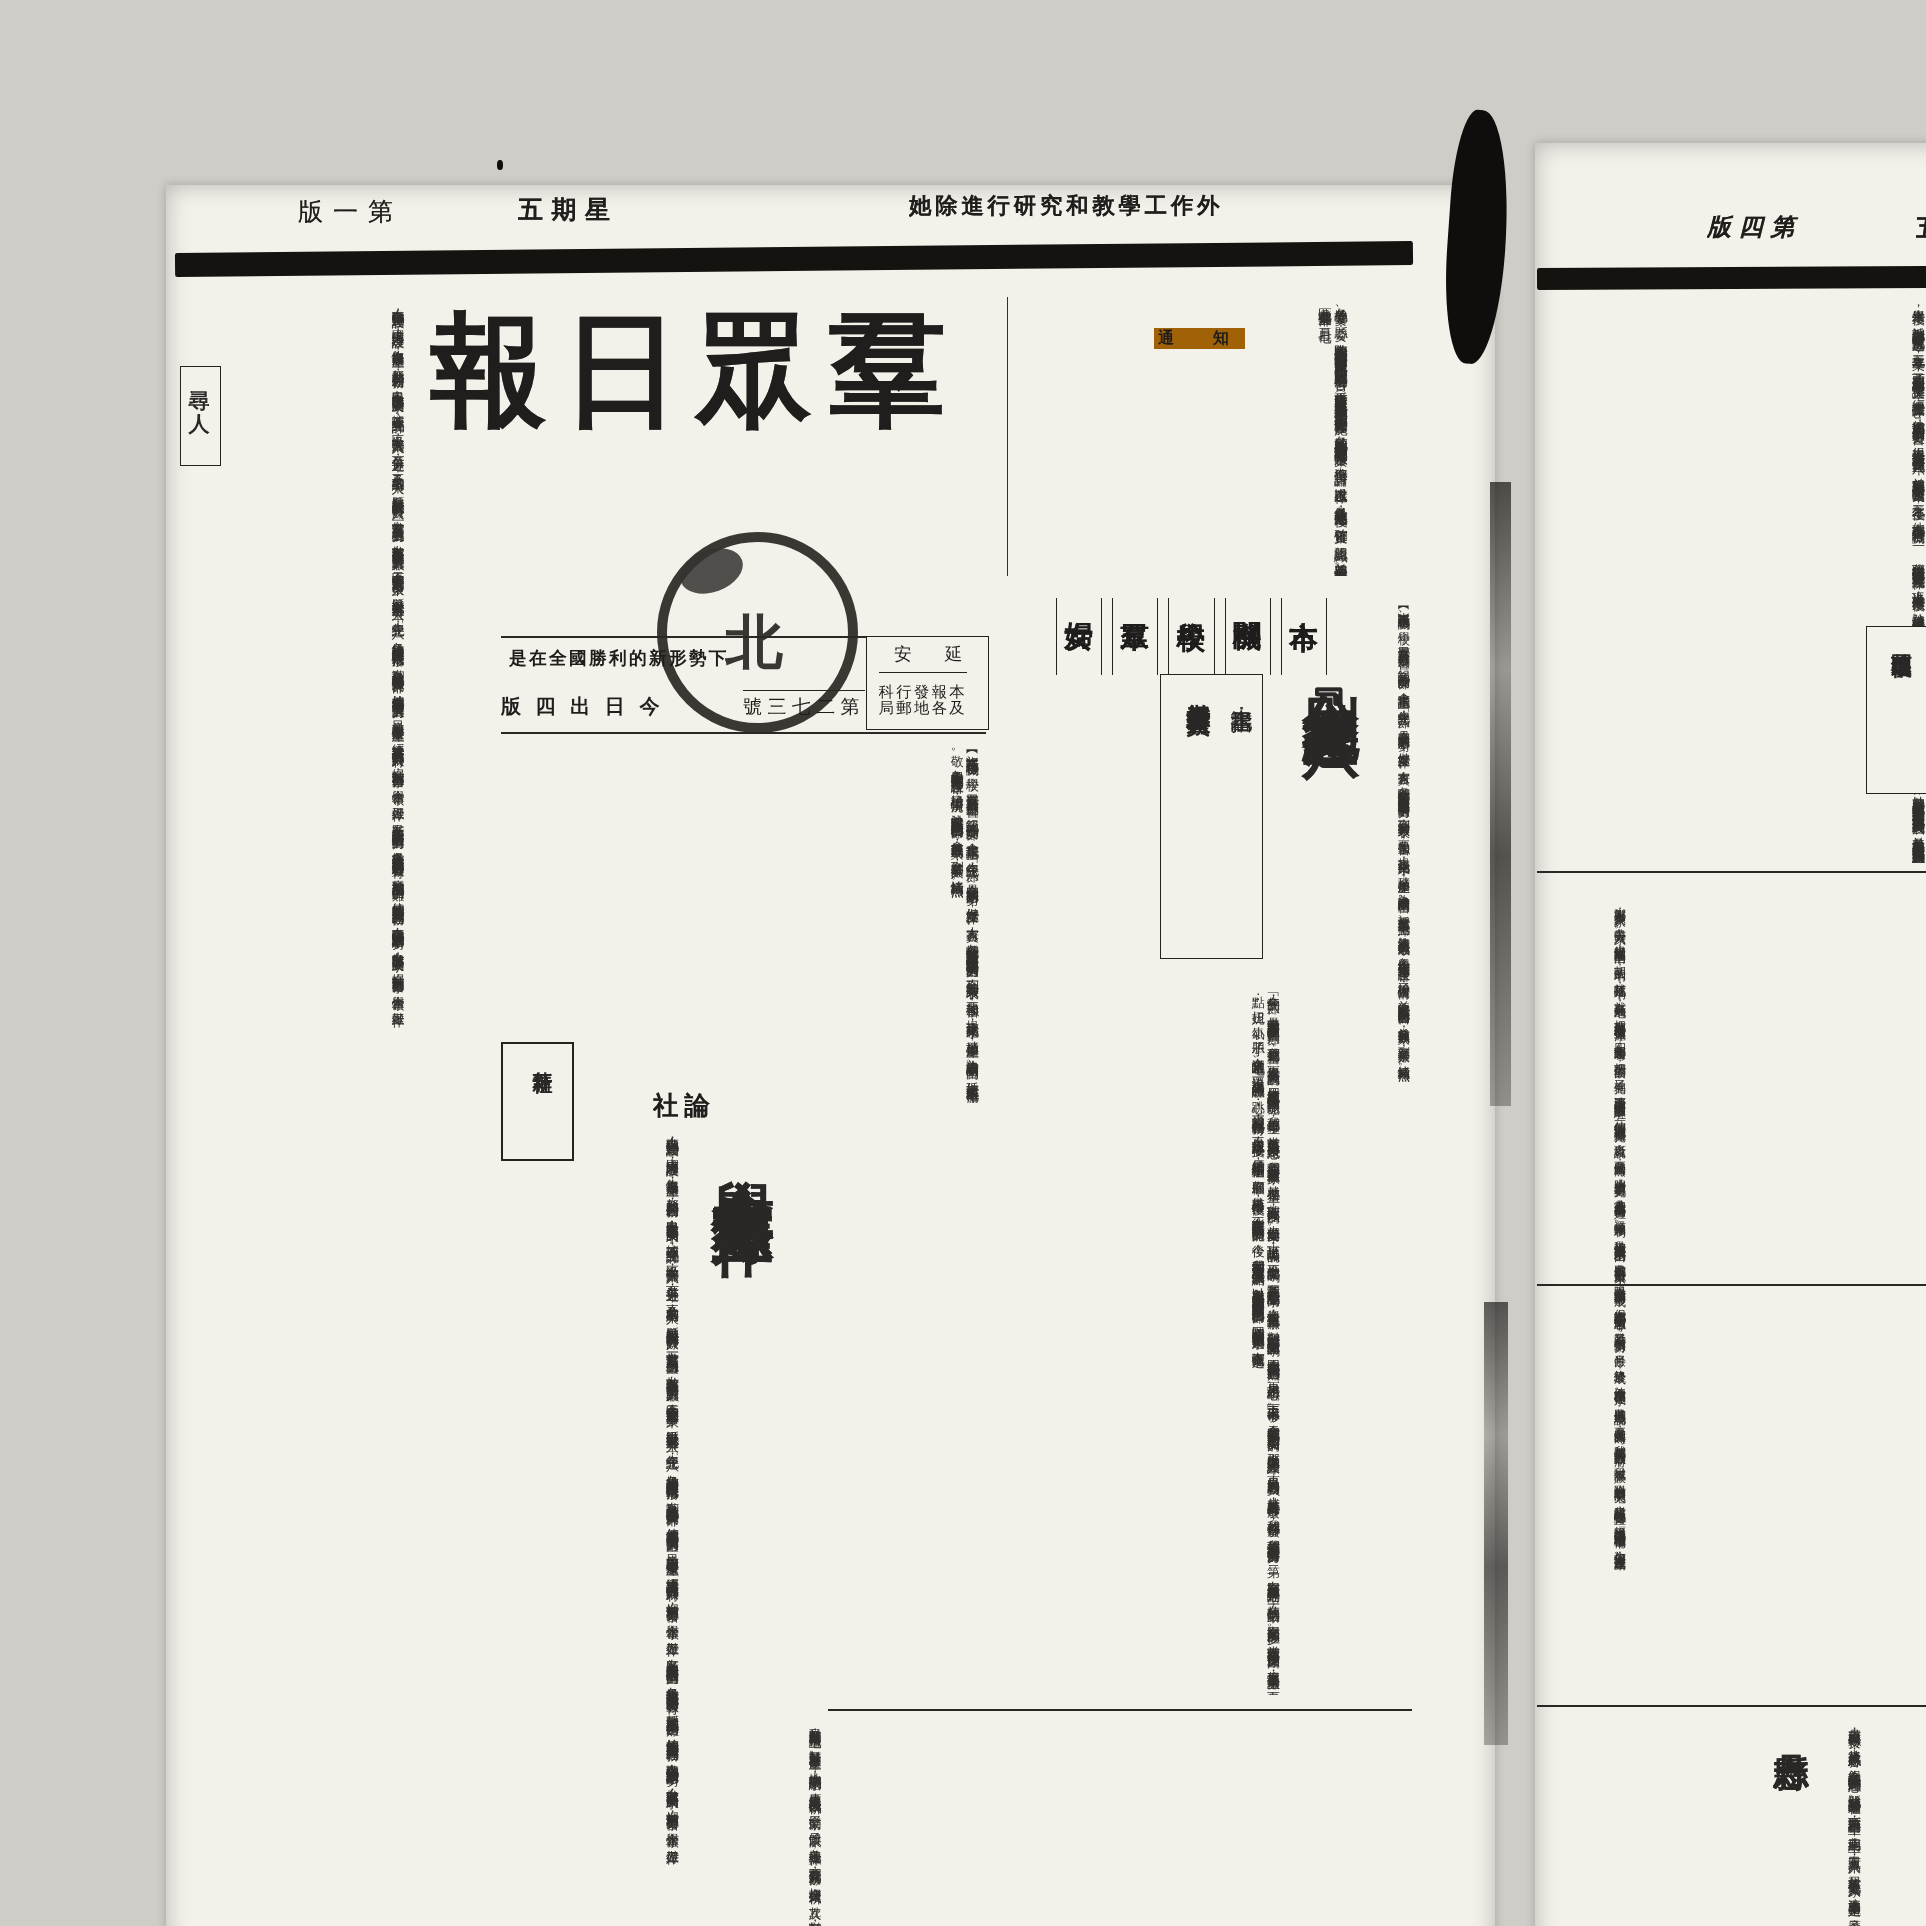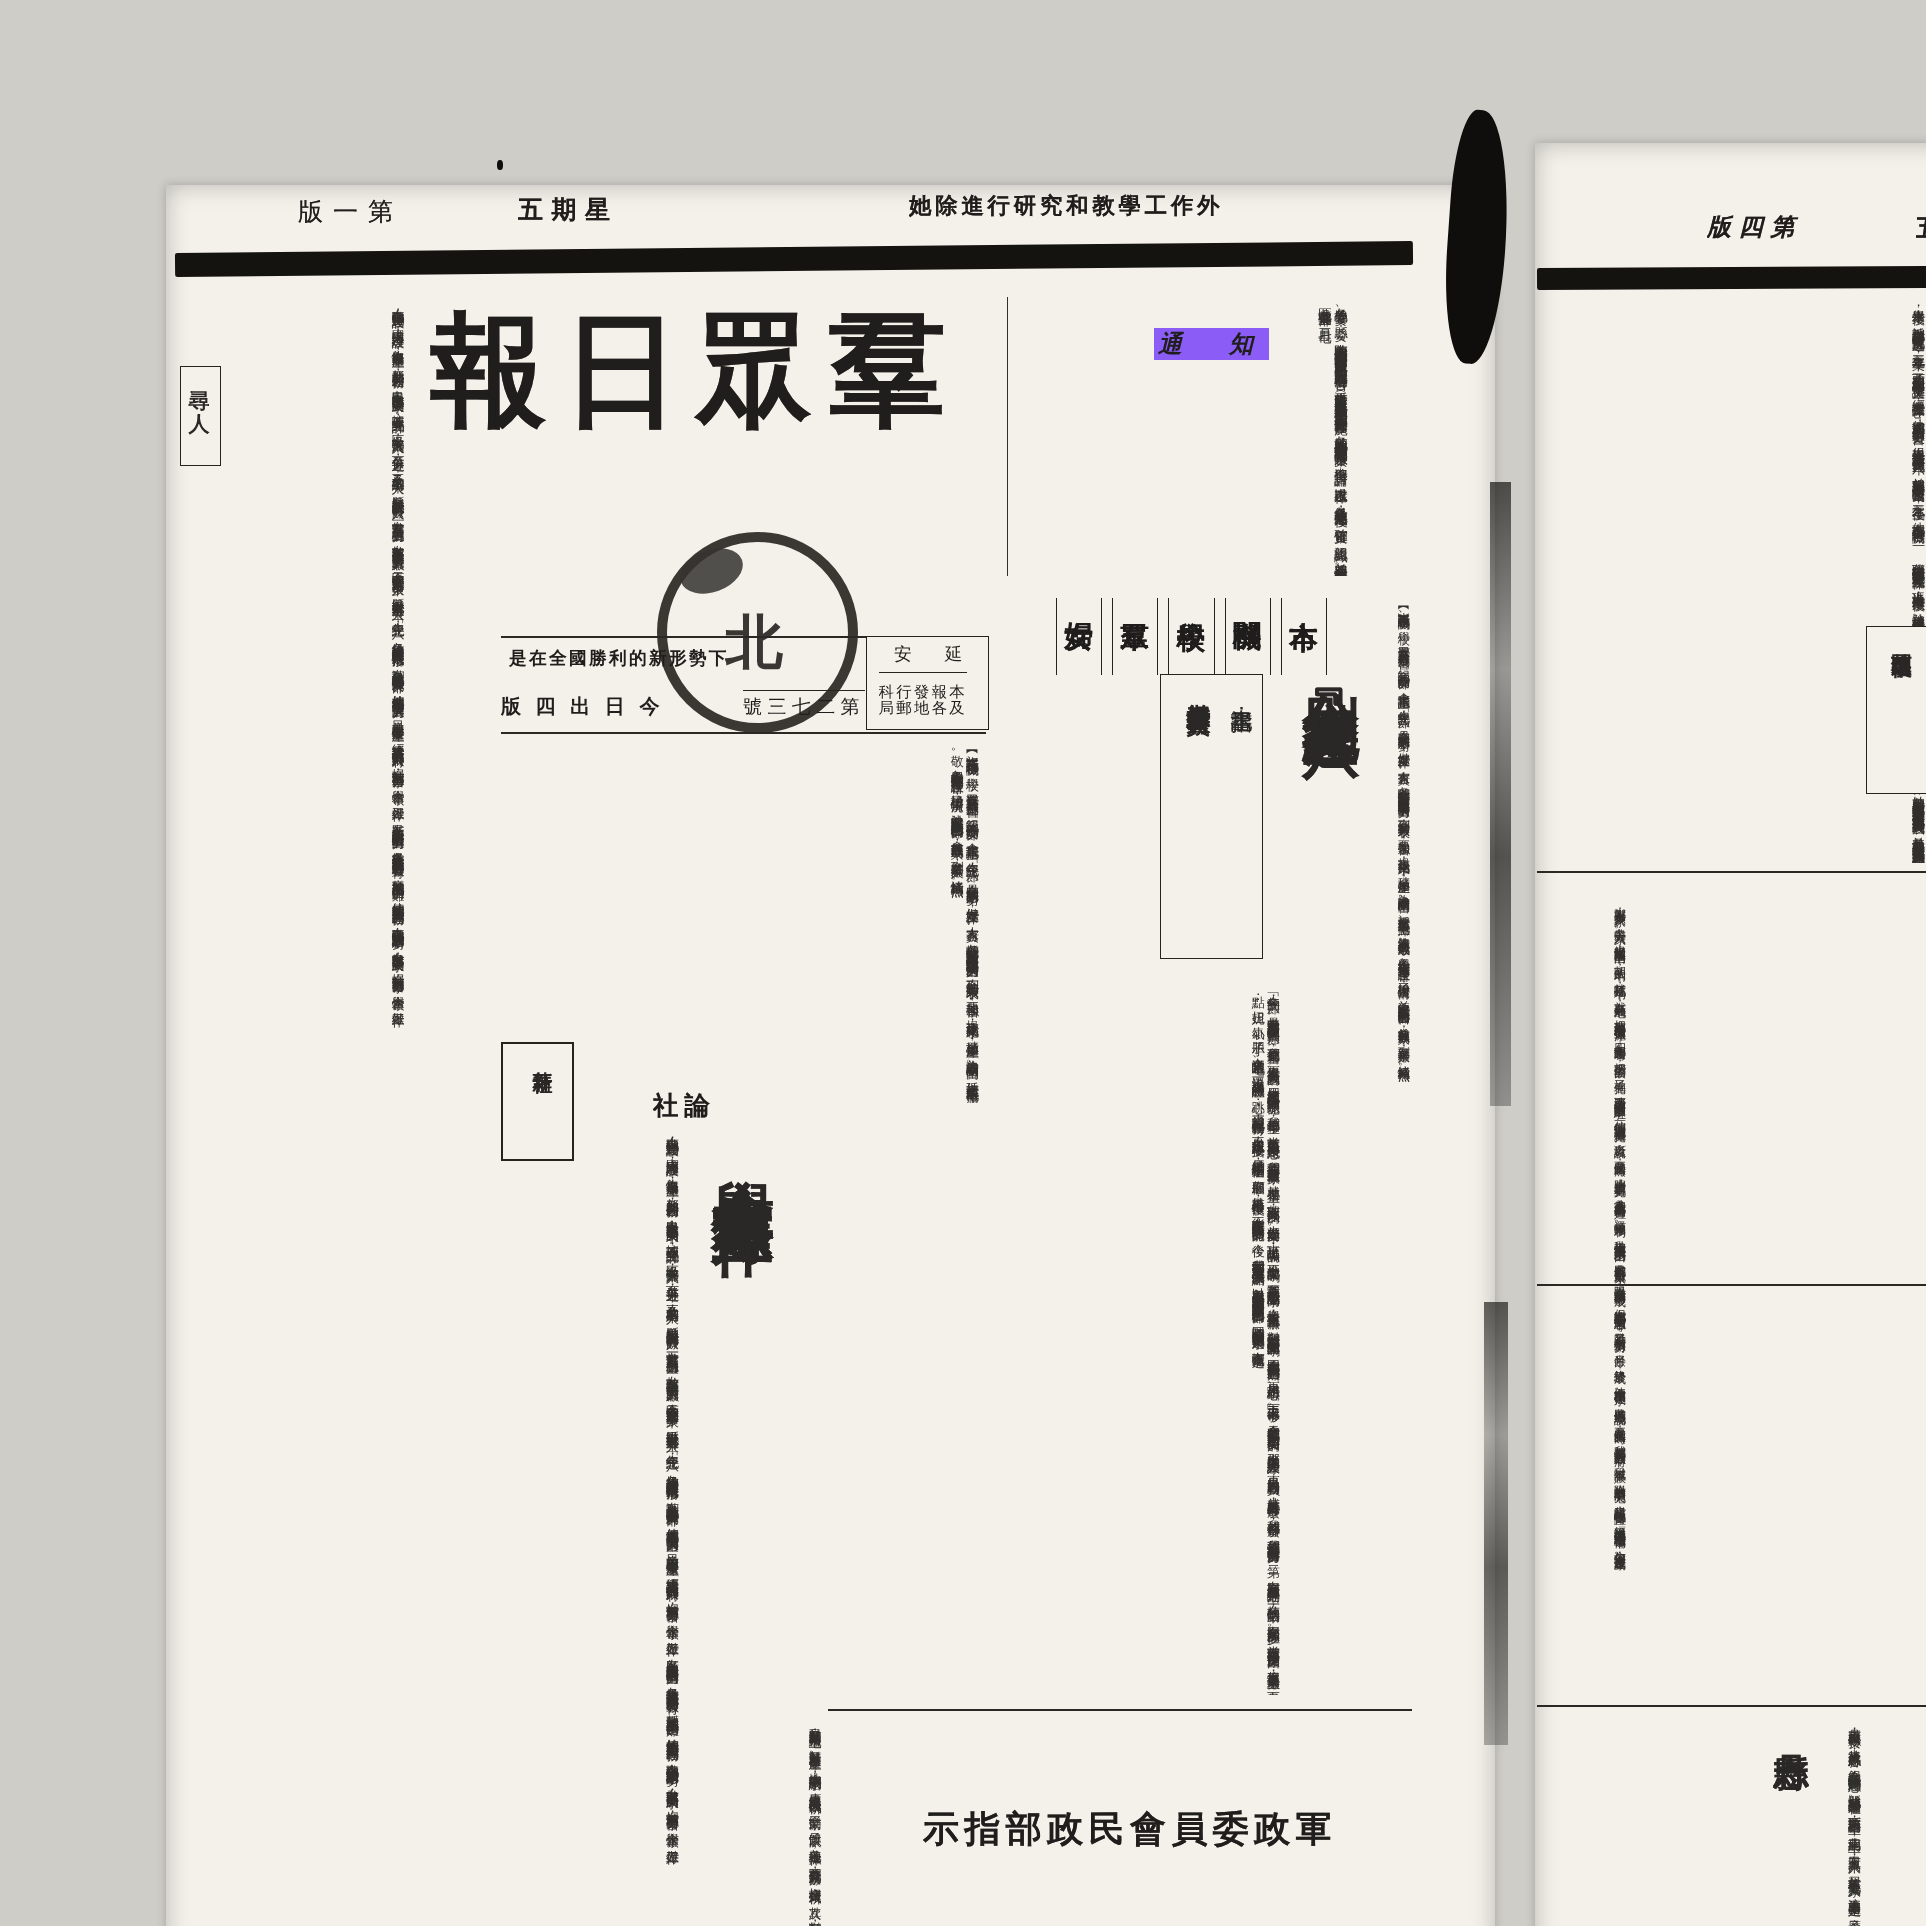--- a/index.html
+++ b/index.html
@@ -51,21 +51,21 @@
   <div class="ht bold" style="left:501px;top:693px;font-size:20px;letter-spacing:14.6px;">版四出日今</div>
   <div class="ht" style="left:695px;top:690px;font-size:19px;letter-spacing:5.4px;border-top:1.5px solid #26231f;padding-top:3.1px;margin-left:48px;">號三七二第</div>
   <div class="box" style="left:866px;top:636px;width:121px;height:92px;border-width:1.2px;">
     <div class="ht" style="left:27px;top:4.6px;font-size:17.7px;letter-spacing:7.7px;">安　延</div>
     <div class="ht" style="left:11.6px;top:35px;font-size:15.4px;letter-spacing:2.3px;border-top:1.2px solid #26231f;padding-top:9px;">科行發報本</div>
     <div class="ht" style="left:11.6px;top:61px;font-size:15.4px;letter-spacing:2.3px;">局郵地各及</div>
   </div>
   <div class="rule" style="left:501px;top:732px;width:485px;height:1.9px;"></div>
 
   <div class="vt fade" style="left:1007px;top:297px;width:335px;height:279px;font-size:13.5px;border-left:1.2px solid #2a2724;padding-left:5.4px;">各地委分學委、縣委：『中共陝西省委關於當前工作任務的指示』（陝北羣眾日報三月三日）和『陝北人民政府頒發佈告，重申借貸政策』（陝北羣眾日報三月六日）兩個文件是我們當前工作的主要方針和措施，各地必須配合整個學習計劃領導各級幹部聯系實際，進行學習討論，以求改進工作。希各級黨委接此通知後，確實佈置，認眞組織，並將學習情況報告本部。陝北區黨委宣傳部　三月七日</div>
-  <div class="ht bold" style="left:1154px;top:328px;font-size:24px;letter-spacing:11.6px;background:#8b5cf6;padding:0 3.9px;font-style:italic;">通　知</div>
+  <div class="ht bold" style="left:1154px;top:328px;font-size:16px;letter-spacing:11.6px;background:#a16207;padding:0 3.9px;">通　知</div>
 
   <div class="abs" style="left:1059px;top:598px;width:268px;height:77px;display:flex;flex-direction:row-reverse;gap:10px;">
     <span class="kick ink" style="font-size:28.5px;">本市</span>
     <span class="kick ink" style="font-size:28.5px;">機關</span>
     <span class="kick ink" style="font-size:28.5px;">學校</span>
     <span class="kick ink" style="font-size:28.5px;">羣眾</span>
     <span class="kick ink" style="font-size:28.5px;">婦女</span>
   </div>
   <div class="vt bold ink" style="left:1287px;top:647px;width:75px;height:609px;font-size:57px;line-height:1.05;letter-spacing:3.9px;">分別集會紀念『三八』</div>
   <div class="box" style="left:1160px;top:674px;width:101px;height:283px;border-width:1.5px;">
@@ -78,21 +78,20 @@
 
   <div class="dbox" style="left:501px;top:1042px;width:69px;height:115px;">
     <div class="vt bold" style="left:20px;top:10.8px;width:31px;height:96px;font-size:20px;">新華社</div>
   </div>
   <div class="ht bold ink" style="left:653px;top:1089px;font-size:25.4px;letter-spacing:6.2px;">社論</div>
   <div class="vt bold ink" style="left:685px;top:1131px;width:91px;height:566px;font-size:62px;line-height:1.05;letter-spacing:5.4px;">學會本領做好工作</div>
   <div class="vt fade" style="left:410px;top:1127px;width:270px;height:994px;font-size:13px;">在由戰爭轉變到建設，中國人民經濟建設，為恢復與發展生產，新的形勢與新的任務，向人民向女幹部提出了新的要求。據陝北不完全統計，區級女幹部六十三人，佔百分之二十五，不及格的則有三十二人，縣級和縣級以上的只有二百餘人。女幹部是一支不可忽視的力量，女幹部在各種事業中已有了重大的貢獻，今天區各部門女幹部五百一十多人中，縣級以上女幹部只有五十一人。今年紀念「三八」，各級均應檢討婦女幹部政策之執行情形，有計劃地大量地培養提拔婦女幹部，使她們在各種事業中發揮更大的力量。目前的中心工作是發展生產，經濟建設需要大批的幹部與人材，婦女幹部應當努力學習，學會本領，做好工作，在新民主主義的建設中貢獻出自己的力量。各級黨委應當重視婦女幹部的培養與教育，幫助她們克服工作中的困難，使她們能夠担負起更重大的任務。在由戰爭轉變到建設的新形勢下，向女幹部提出了新的要求，婦女幹部應當努力學習，學會本領，做好工作。</div>
 
   <div class="rule" style="left:828px;top:1709px;width:584px;height:2.3px;"></div>
   <div class="vt fade" style="left:713px;top:1718px;width:110px;height:508px;font-size:12.7px;">動員羣眾幫助其耕種土地，幫助其目前在從事生產。土地依中調劑或給予，應依規定給以勞力或以代耕，樂于幫助，予以解決。各地優撫工作，首先要做到耕三餘一，切實做好代耕；其次，對於烈軍屬的困難，應經常注意幫助解決；再次，按照具體情況，分配土地水地，不使吃虧；最後，健全優撫委員會的組織，使優撫工作經常化。（毛治部宣）秧歌會後講解，劉蜚尊等講解，座談會上掌聲不絕，與積極文化的宣傳教育相結合，收效甚大。</div>
-  <div class="ht bold ink" style="left:923px;top:1805px;font-size:36px;letter-spacing:5.4px;">示指部政民會員委政軍</div>
 
   <div class="pg" style="left:1535px;top:143px;width:1475px;height:2080px;"></div>
 
   <div class="ht ink" style="left:1916px;top:212px;font-size:24px;letter-spacing:7.7px;font-weight:bold;">五期星</div>
   <div class="ht ink" style="left:1707px;top:211px;font-size:24px;letter-spacing:7.7px;font-weight:bold;font-style:italic;">版四第</div>
   <div class="bar" style="left:1537px;top:265px;width:1186px;height:22.3px;transform:rotate(-0.3deg);"></div>
 
   <div class="vt fade" style="left:1541px;top:299px;width:385px;height:564px;font-size:13px;">大學畢業後，被派到考古學科學研究院研究班深造。一九三零年畢業，寫了西伯利亞的考古學碩士學位論文。經過一些實際工作，他寫成了『南西伯利亞的中古史』一書，得史學博士學位及考古學教授銜（一九四六年），並得到莫斯科大學羅曼諾索夫獎金。一九三零年後，他一直在蘇聯中央考古機關——蘇聯科學院瑪爾物質文化歷史研究院工作。瑪卡洛娃大學畢業以後，被分派講授政治經濟學。一九三五年，她一面教學，一面讀畢研究部，作了畢業論文，獲得經濟科學碩士及副教授學銜。她除進行研究和教學工作外，同時又擔任宣傳員，進行社會工作。她曾參加出席布達佩斯國際民主婦女聯合會第二次代表大會的蘇聯婦女代表團，並且參加過蘇聯對外文化協會代表團到羅馬尼亞和捷克。</div>
 
   <div class="box" style="left:1866px;top:626px;width:62px;height:166px;border-width:1.2px;">

